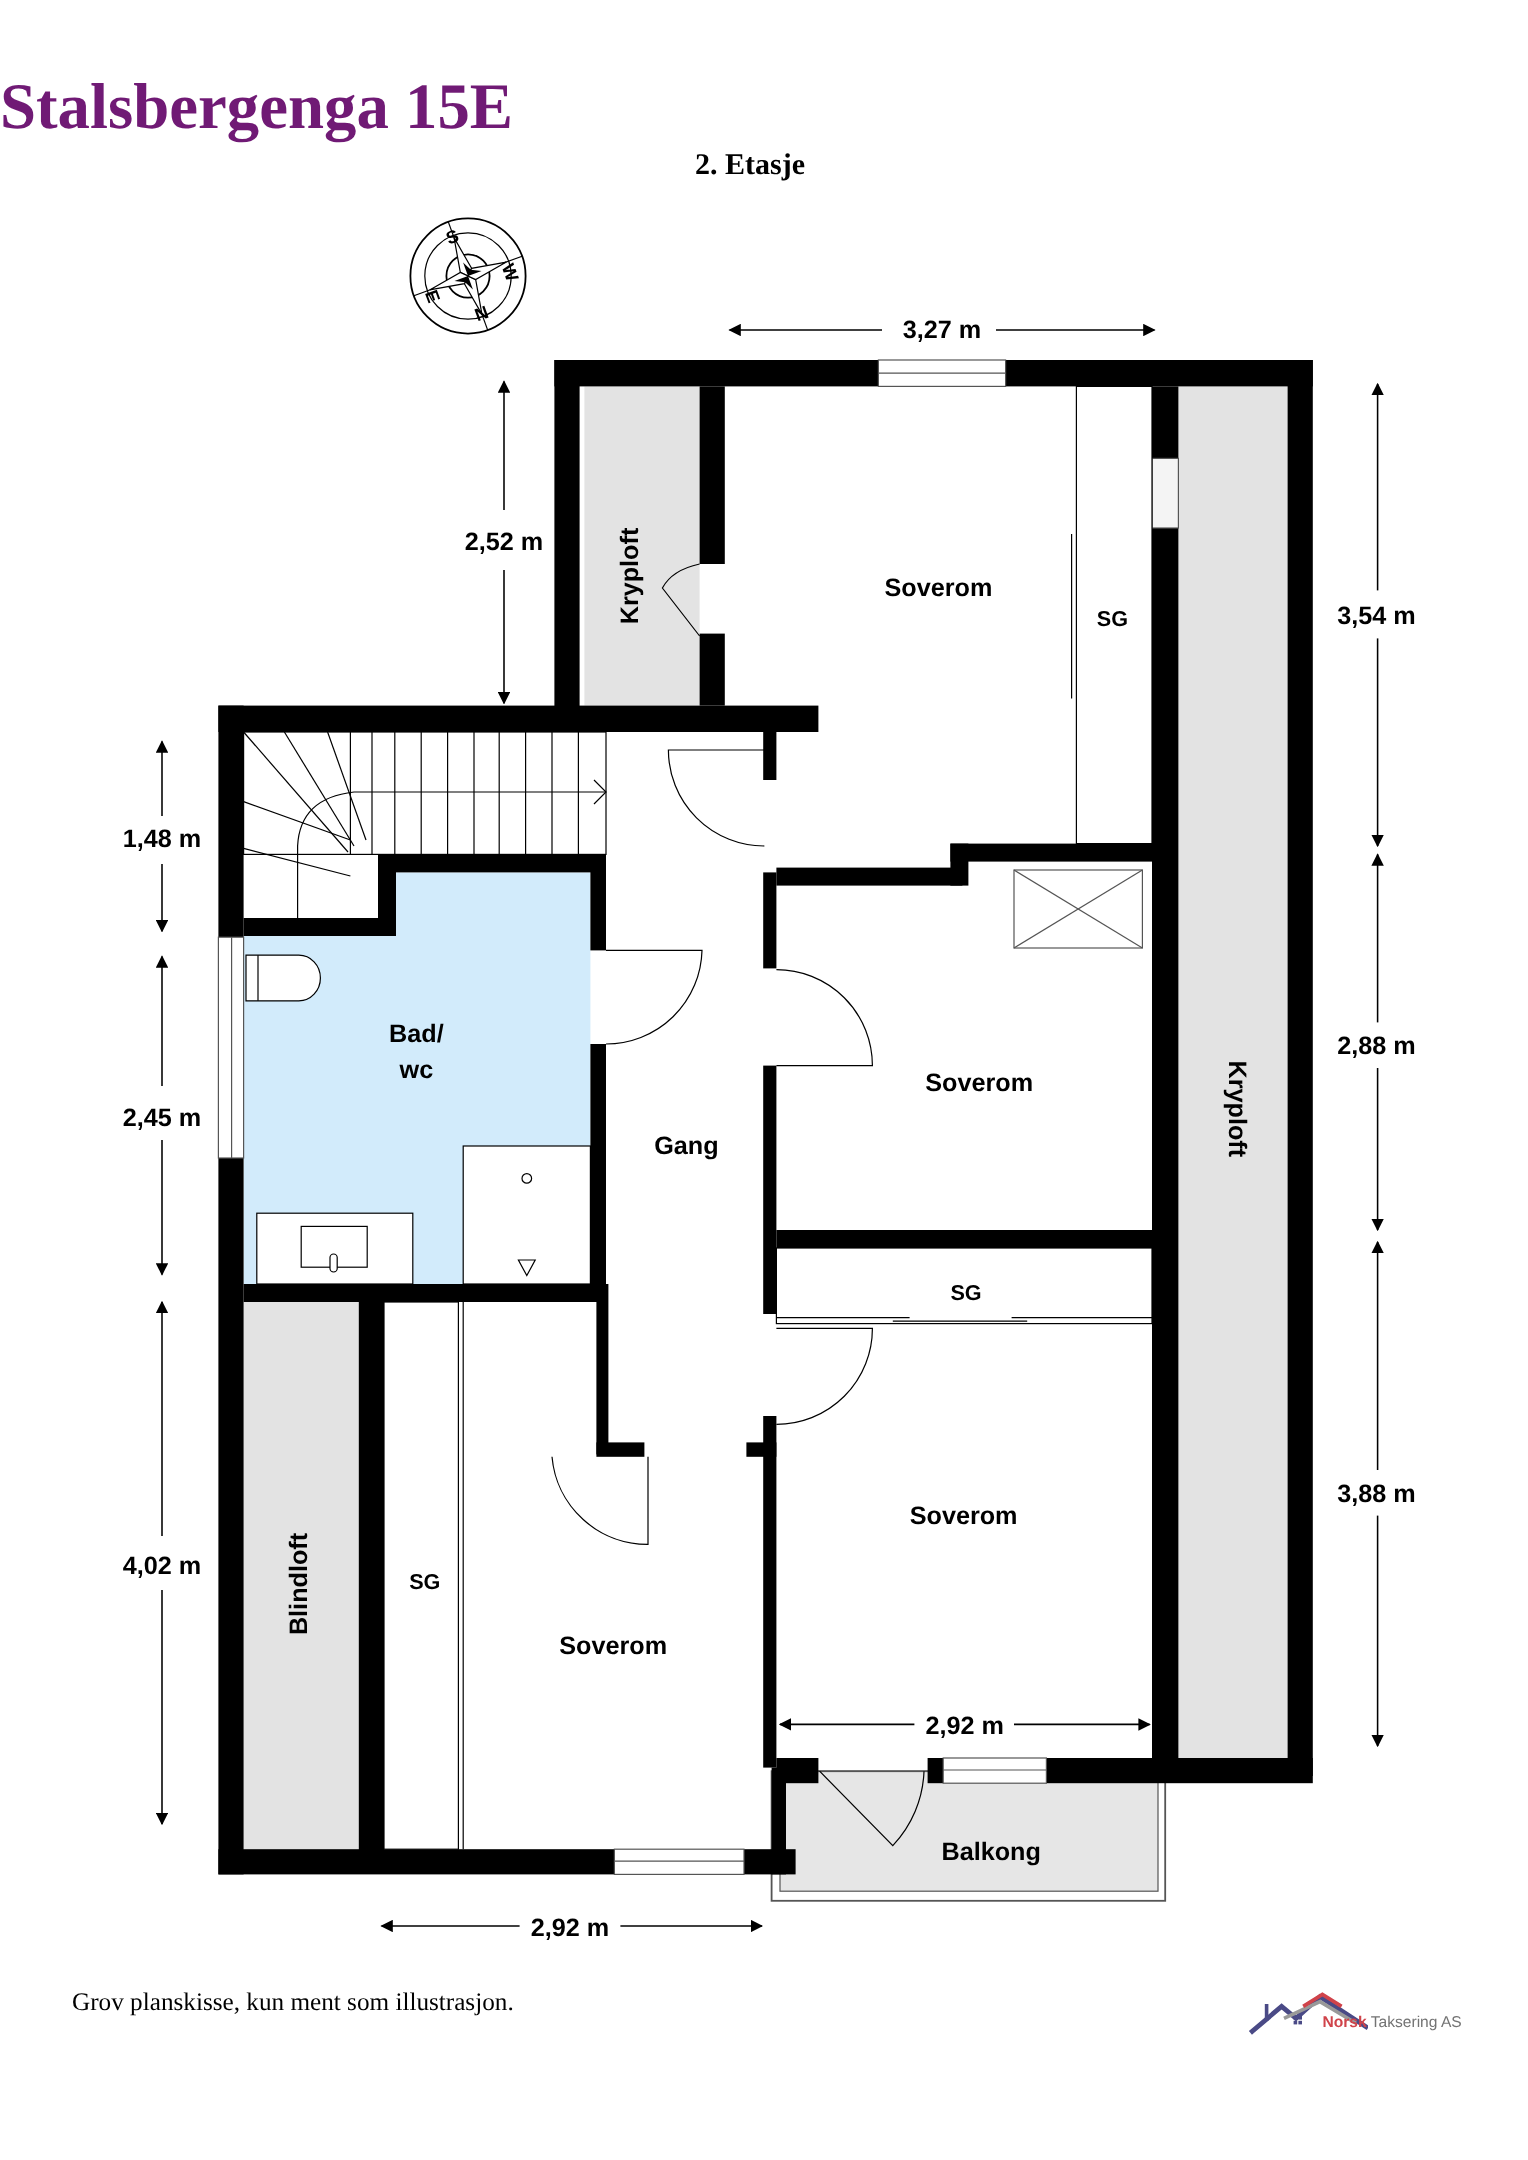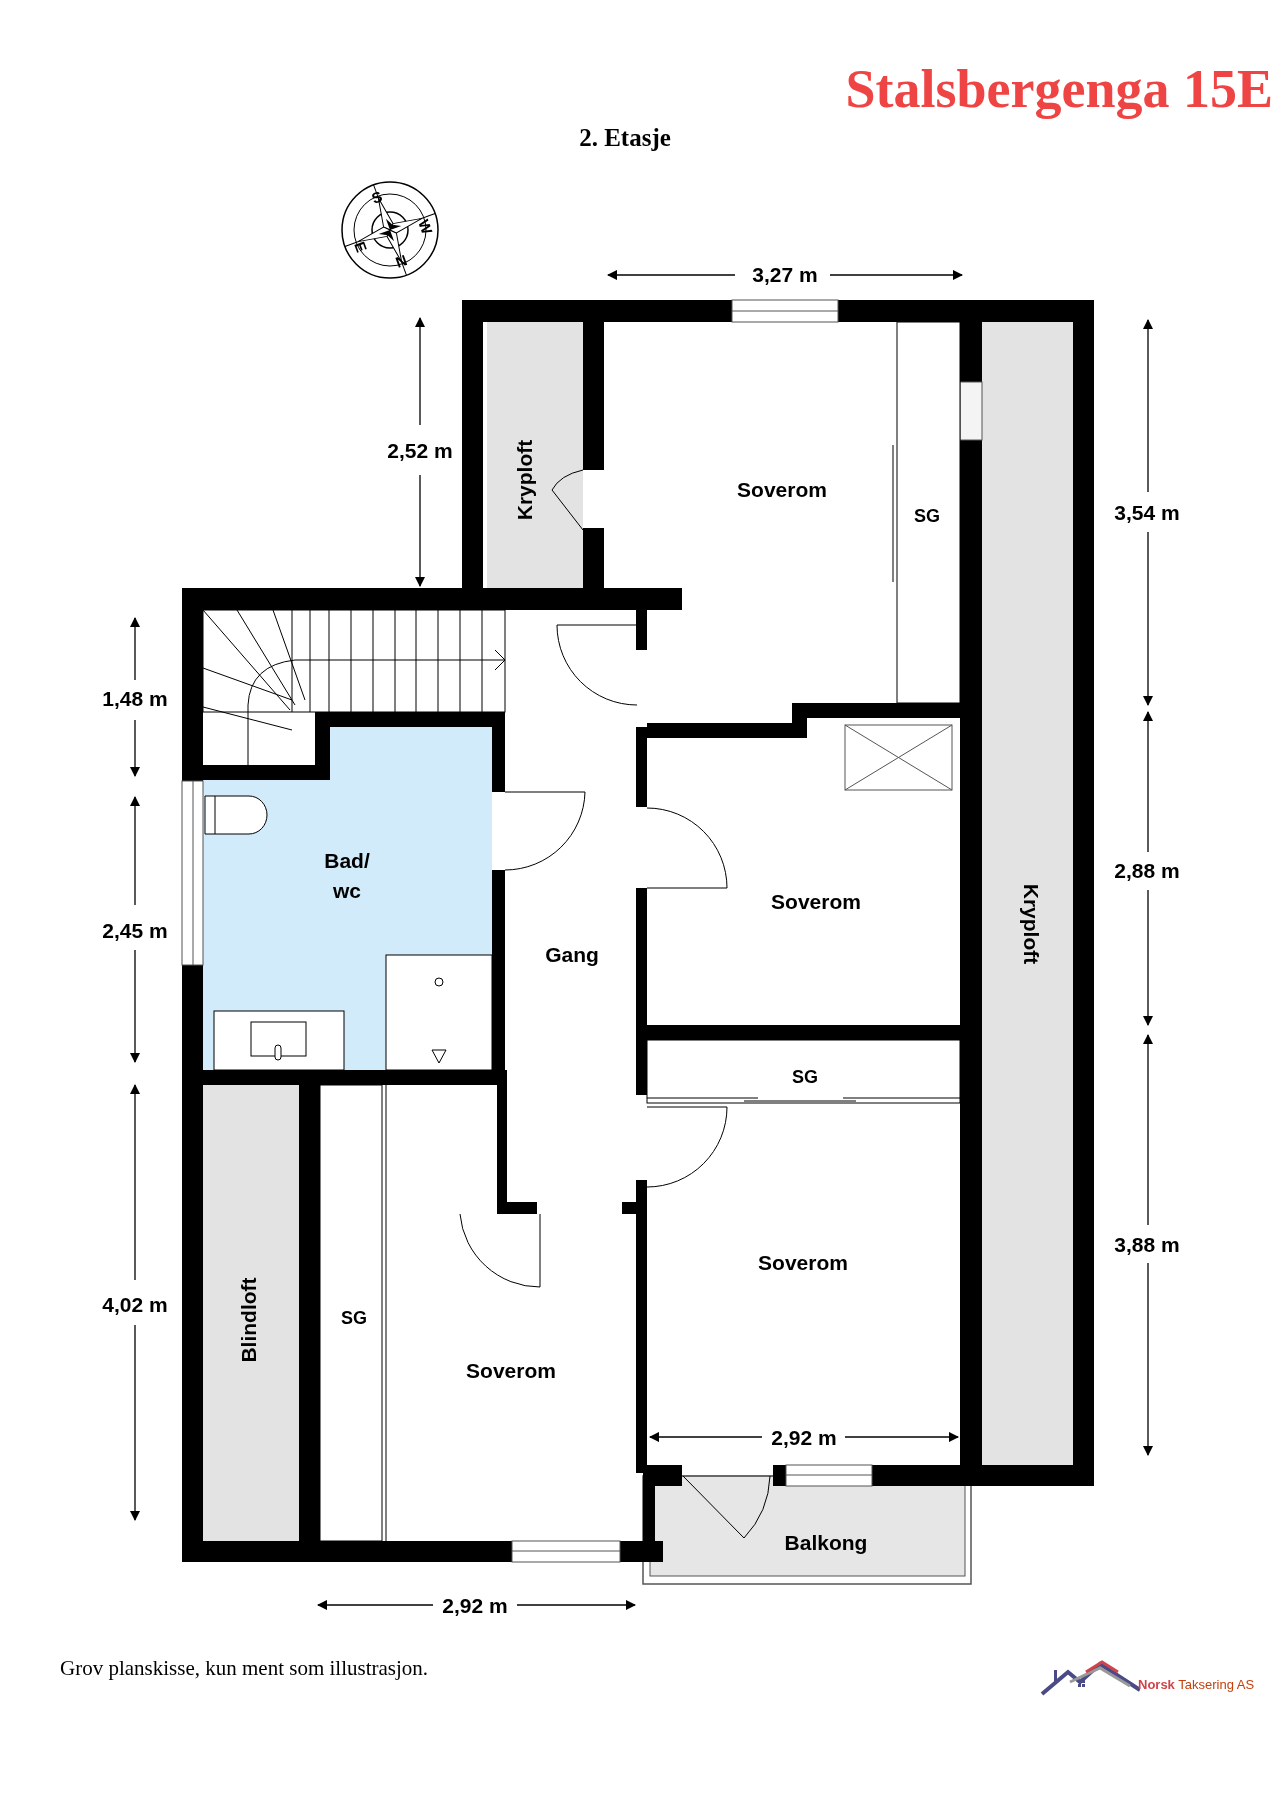--- a/index.html
+++ b/index.html
@@ -1,31 +1,31 @@
 <!DOCTYPE html>
 <html><head>
 <meta charset="utf-8">
 <style>
   html, body { margin:0; padding:0; background:#ffffff; }
   body { width:1273px; height:1800px; position:relative; overflow:hidden; }
-  .title { position:absolute; left:0; width:1273px; top:58px; text-align:right;
-    font-family:"Liberation Serif", serif; font-weight:bold; font-size:54px; color:#ef4444; }
+  .title { position:absolute; left:0; width:1273px; top:58px; text-align:left;
+    font-family:"Liberation Serif", serif; font-weight:bold; font-size:54px; color:#701a75; }
   .subtitle { position:absolute; left:0; width:1250px; top:124px; text-align:center;
     font-family:"Liberation Serif", serif; font-weight:bold; font-size:25px; color:#000; }
   svg.plan { position:absolute; left:0; top:0; }
   .room-label { font-family:"Liberation Sans", sans-serif; font-weight:bold; font-size:21px; fill:#000; }
   .small-label { font-family:"Liberation Sans", sans-serif; font-weight:bold; font-size:18px; fill:#000; }
   .dim-label { font-family:"Liberation Sans", sans-serif; font-weight:bold; font-size:21px; fill:#000; }
   .compass-letter { font-family:"Liberation Sans", sans-serif; font-weight:bold; font-size:15px; fill:#000; }
   .footer { position:absolute; left:60px; top:1656px; font-family:"Liberation Serif", serif;
     font-weight:normal; font-size:21px; line-height:24px; color:#000; }
   .logo { position:absolute; left:1040px; top:1660px; width:200px; height:40px; }
   .logo-text { position:absolute; left:62px; top:17px; font-family:"Liberation Sans", sans-serif; font-size:13px; white-space:nowrap; }
-  .logo-brand { color:#d0434a; font-weight:bold;margin-left:36px; }
-  .logo-rest { color:#c2410c; }
+  .logo-brand { color:#d0434a; font-weight:bold; }
+  .logo-rest { color:#737373; }
 </style>
 </head>
 <body>
 
 <div class="title">Stalsbergenga 15E</div>
 <div class="subtitle">2. Etasje</div>
 
 <svg class="plan" width="1273" height="1800" viewBox="0 0 1273 1800" xmlns="http://www.w3.org/2000/svg">
   <defs>
     <marker id="arr" viewBox="0 0 10 10" refX="9" refY="5" markerWidth="8" markerHeight="8" orient="auto-start-reverse">

